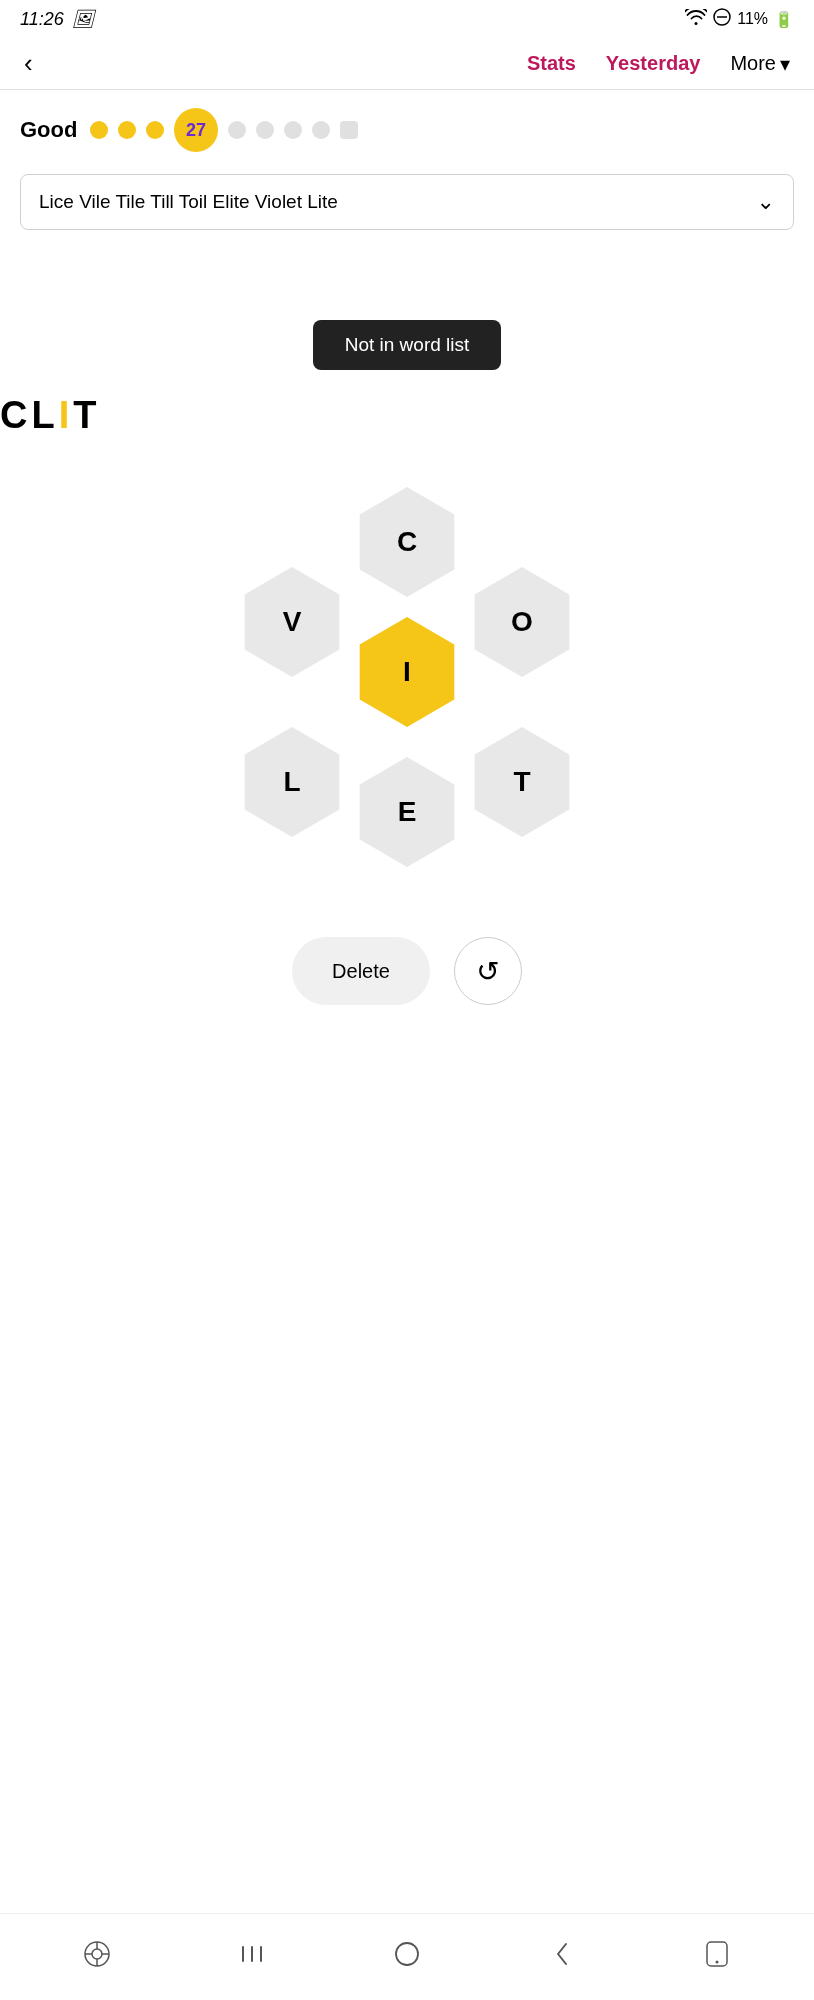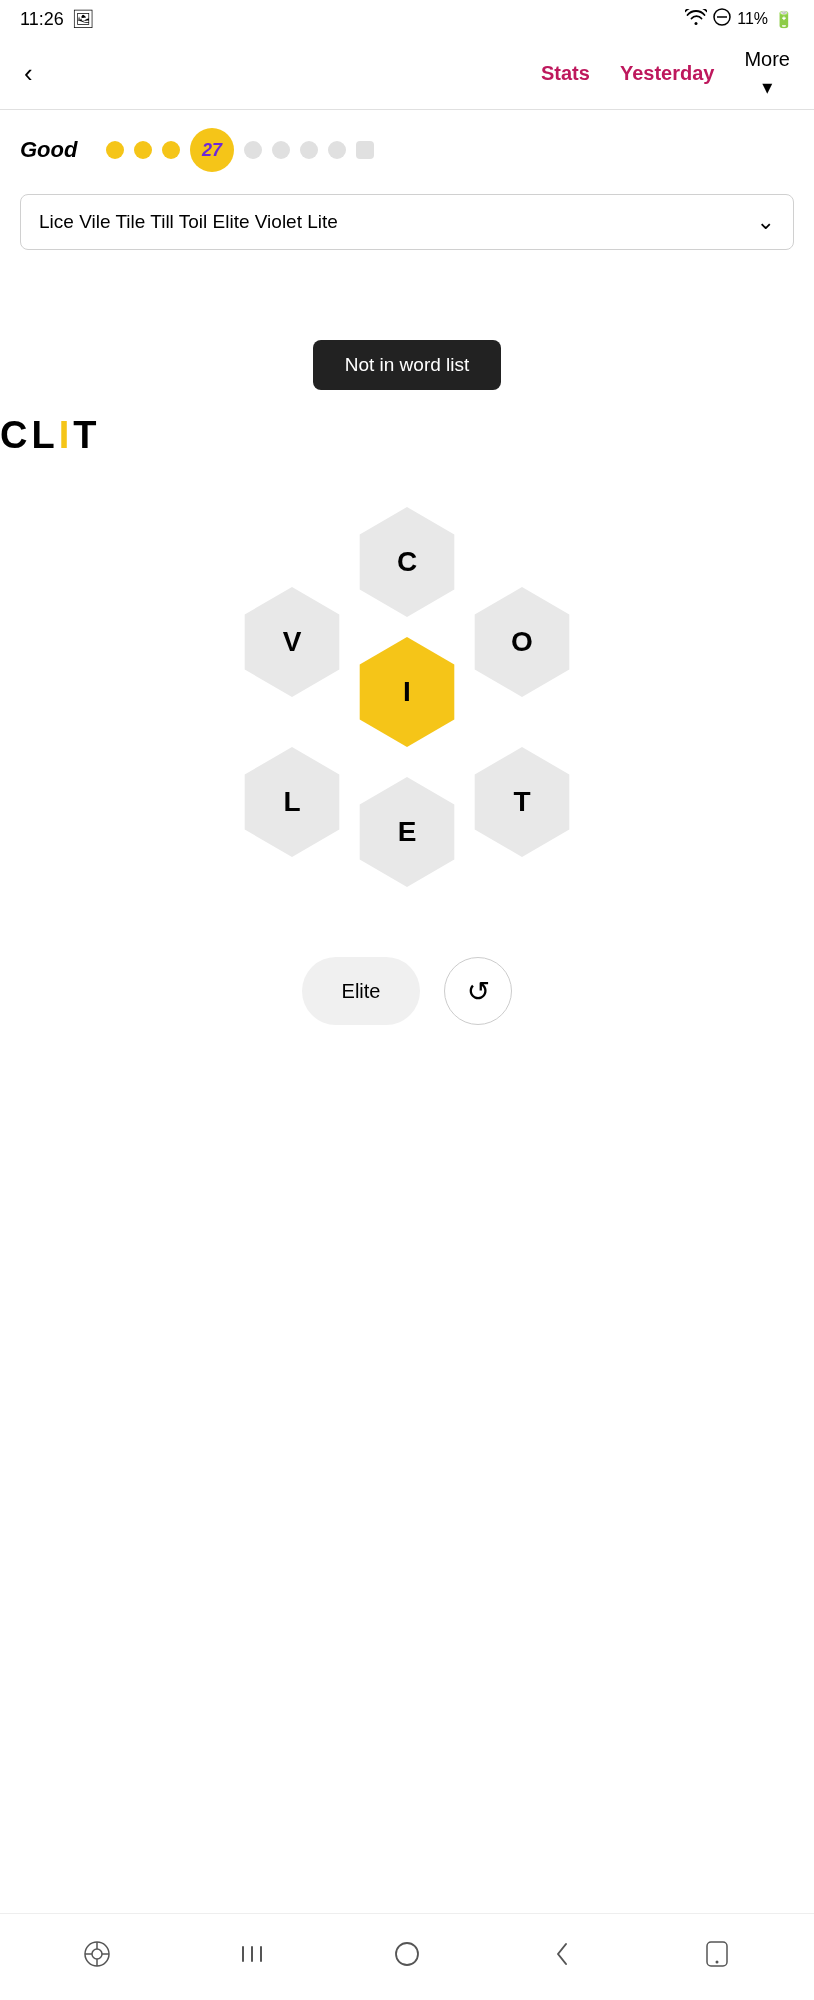--- a/index.html
+++ b/index.html
@@ -18,21 +18,21 @@
     
     .status-bar {
       display: flex;
       justify-content: space-between;
       align-items: center;
       padding: 8px 20px;
       font-size: 18px;
       font-weight: 500;
       background: #fff;
     }
-    .status-left { display: flex; align-items: center; gap: 8px; }
+    .status-left { display: flex; align-items: center; gap: 8px; font-style: italic; }
     .status-right { display: flex; align-items: center; gap: 6px; font-size: 16px; }
 
     
     .nav-bar {
       display: flex;
       align-items: center;
       justify-content: space-between;
       padding: 10px 24px;
       border-bottom: 1px solid #e0e0e0;
     }
@@ -58,30 +58,27 @@
       font-weight: 700;
     }
     .nav-more {
       display: flex;
       align-items: center;
       gap: 4px;
       font-size: 20px;
       cursor: pointer;
       background: none;
       border: none;
-      flex-direction: column;
     }
 
     
     .score-section {
       display: flex;
       align-items: center;
       padding: 18px 20px 12px 20px;
-      gap: 16px;
-      font-style: italic;
     }
     .score-label {
       font-size: 22px;
       font-weight: 700;
       min-width: 70px;
     }
     .dot-track {
       display: flex;
       align-items: center;
       gap: 10px;
@@ -332,21 +329,21 @@
   <div class="hex-wrapper" style="top: 260px; left: 40px;">
     <div class="hex">L</div>
   </div>
 
   <div class="hex-wrapper" style="top: 290px; left: 155px;">
     <div class="hex">E</div>
   </div>
 </div>
 
 <div class="bottom-buttons">
-  <button class="btn-delete">Elite</button>
+  <button class="btn-delete">Delete</button>
   <button class="btn-refresh">
     <span style="font-size:28px;">↺</span>
   </button>
 </div>
 
 <div class="system-nav" style="margin-top:auto;">
   <button class="sys-btn">
     <svg width="28" height="28" viewBox="0 0 28 28" fill="none">
       <circle cx="14" cy="14" r="12" stroke="#555" stroke-width="1.5" fill="none"></circle>
       <circle cx="14" cy="14" r="5" stroke="#555" stroke-width="1.5" fill="none"></circle>

